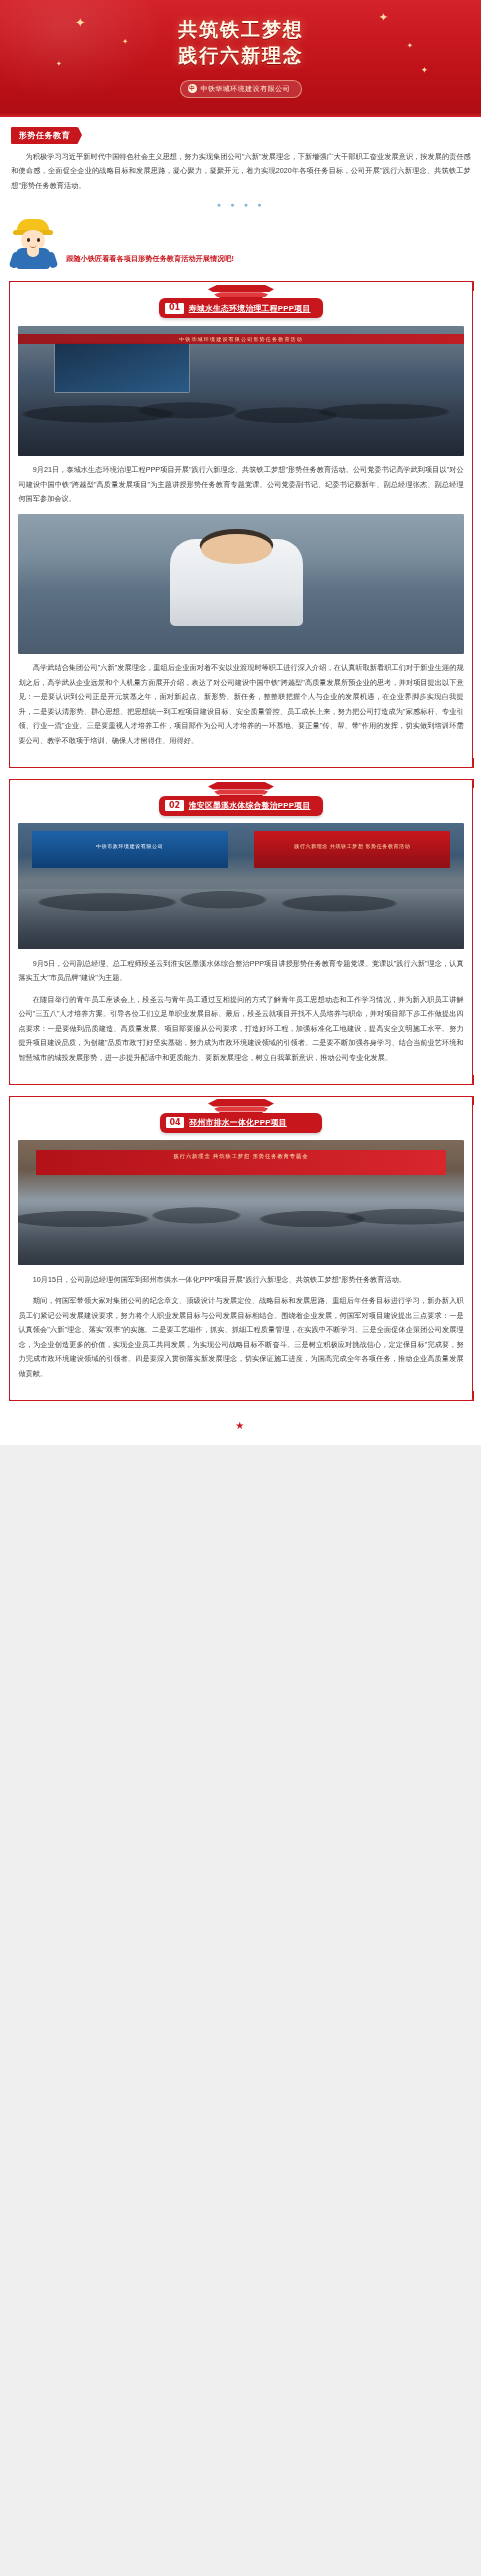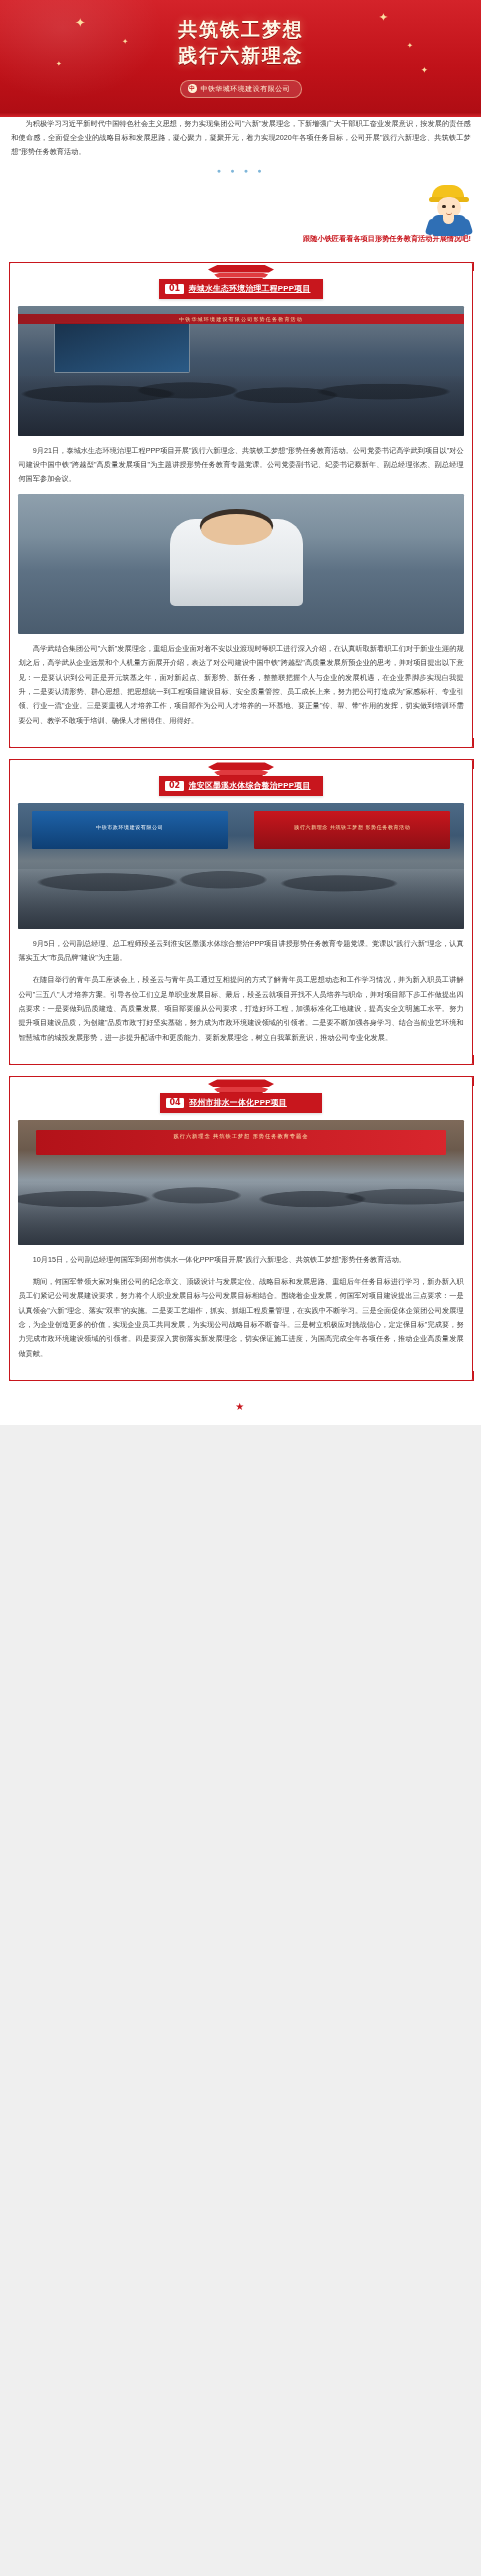--- a/index.html
+++ b/index.html
@@ -133,23 +133,22 @@
     color: #7fb6d9;
     letter-spacing: 3.7px;
     font-size: 6.9px;
     margin: 5px 0 8.7px;
   }
 
   
   .note-row {
     display: flex;
     align-items: flex-end;
-    gap: 5px;
+    gap: 11px;
     margin: 3.7px 0 11.2px;
-    flex-direction: column;
   }
   .mascot {
     width: 44px;
     height: 54px;
     position: relative;
     flex: 0 0 44px;
   }
   .m-hat {
     position: absolute; left: 5.6px; top: 2.5px;
     width: 32px; height: 13.7px;
@@ -277,24 +276,23 @@
   .gd1 { left: 5px; }
   .gd2 { left: 18px; width: 8.7px; height: 10.6px; }
   .gd3 { right: 5px; }
 
   .title-bar {
     position: relative;
     z-index: 2;
     background: #c8161d;
     color: #fff;
     display: flex;
-    align-items: center;
     gap: 5px;
     padding: 4.4px 12.5px 4.4px 6.2px;
-    border-radius: 0;
+    border-radius: 6px;
     min-width: 144px;
     box-shadow: 0 1.2px 2.5px rgba(0,0,0,.16);
   }
   .title-num {
     background: #fff;
     color: #c8161d;
     font-weight: bold;
     font-size: 8px;
     padding: 0.6px 3.7px;
     border-radius: 1.2px;
@@ -489,20 +487,23 @@
       <span class="l2">践行六新理念</span>
     </h1>
     <div class="company-pill">
       <span class="pill-logo">中</span>
       <span>中铁华城环境建设有限公司</span>
     </div>
   </div>
   <div class="banner-bottom-fade"></div>
 
   <div class="section-wrap">
+    <div class="tag-row">
+      <span class="red-tag">形势任务教育</span>
+    </div>
 
     <p class="body-text">为积极学习习近平新时代中国特色社会主义思想，努力实现集团公司"六新"发展理念，下新增强广大干部职工奋业发展意识，按发展的责任感和使命感，全面促全企业的战略目标和发展思路，凝心聚力，凝聚开元，着力实现2020年各项任务目标，公司开展"践行六新理念、共筑铁工梦想"形势任务教育活动。</p>
 
 
     <div class="divider-dots">● ● ● ●</div>
 
     <div class="note-row">
       <div class="mascot">
         <div class="m-hat"></div>
         <div class="m-face">

